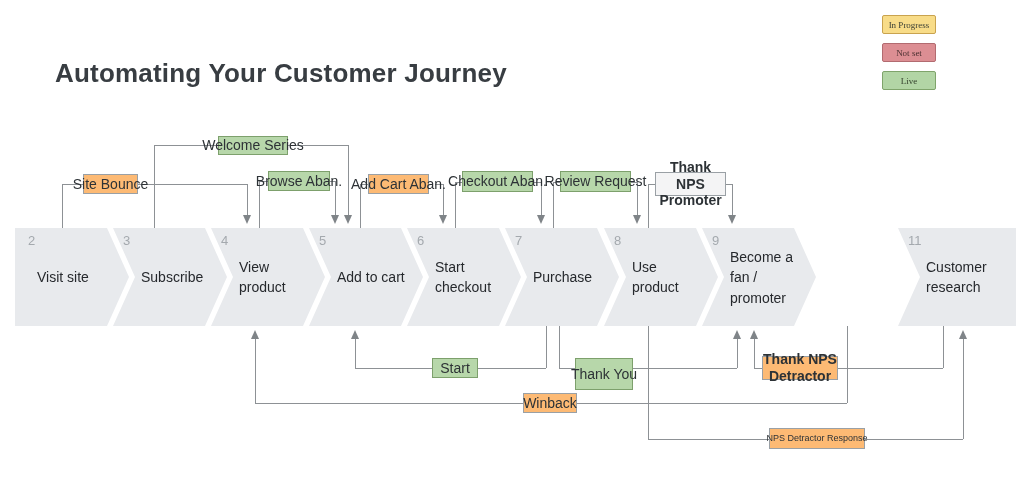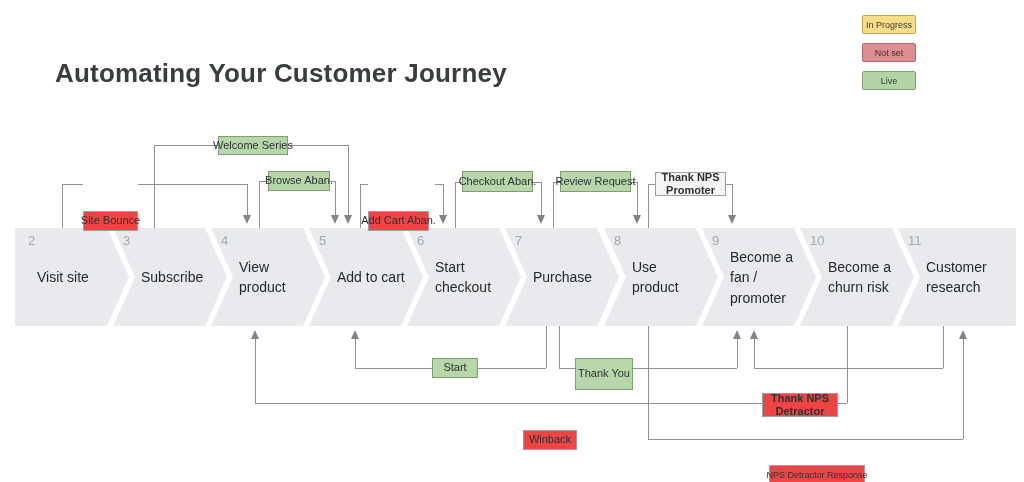--- a/index.html
+++ b/index.html
@@ -1,21 +1,21 @@
 <!DOCTYPE html>
 <html><head>
 <meta charset="utf-8">
 <style>
   html,body{margin:0;padding:0;background:#ffffff;}
   .canvas{position:relative;width:1024px;height:482px;background:#ffffff;overflow:hidden;
           font-family:"Liberation Sans", sans-serif;}
   .title{position:absolute;left:55px;top:58px;margin:0;font-size:26px;font-weight:bold;
          color:#383d42;letter-spacing:.2px;}
   
-  .legend{position:absolute;left:862px;top:15px;width:54px;}
+  .legend{position:absolute;left:882px;top:15px;width:54px;font-family:Liberation Serif, serif;}
   .legend-box{width:54px;height:19px;margin-bottom:9px;border-radius:2px;border:1px solid;
               display:flex;align-items:center;justify-content:center;font-size:9px;color:#3a3e34;
               box-sizing:border-box;}
   .lg-yellow{background:#f8dc88;border-color:#c9a34f;}
   .lg-red{background:#dc8e93;border-color:#b26b70;color:#4a2f30;}
   .lg-green{background:#b2d5a5;border-color:#7fa46b;color:#33402c;}
   
   .band{position:absolute;left:0;top:228px;width:1024px;height:98px;}
   .chev{position:absolute;top:0;height:98px;background:#e8eaed;}
   .chev .num{position:absolute;left:10px;top:5px;font-size:13px;color:#a4a9ae;}
@@ -28,25 +28,25 @@
   .c9{left:898px;width:118px;clip-path:polygon(0 0,118px 0,118px 98px,0 98px,22px 49px);}
   .c9 .stage-label{width:74px;}
   
   .hl{position:absolute;height:1px;background:#8d9195;}
   .vl{position:absolute;width:1px;background:#8d9195;}
   .ar-dn{position:absolute;width:0;height:0;border-left:4.5px solid transparent;
          border-right:4.5px solid transparent;border-top:9px solid #7f8488;}
   .ar-up{position:absolute;width:0;height:0;border-left:4.5px solid transparent;
          border-right:4.5px solid transparent;border-bottom:9px solid #7f8488;}
   .lbl{position:absolute;box-sizing:border-box;display:flex;align-items:center;justify-content:center;
-       font-size:11px;color:#2d3236;text-align:center;line-height:1.2;border:1px solid;z-index:2;
+       font-size:14px;color:#2d3236;text-align:center;line-height:1.2;border:1px solid;z-index:2;
        white-space:nowrap;}
   .lbl.wrap{white-space:normal;font-weight:bold;}
   .lbl.green{background:#b7d7aa;border-color:#7da06c;}
-  .lbl.gray{background:#ef4444;border-color:#9aa0a5;margin-top:37px;}
+  .lbl.gray{background:#fdba74;border-color:#9aa0a5;}
   .lbl.light{background:#f4f4f5;border-color:#9aa0a5;}
 </style>
 </head>
 <body>
 
 <div class="canvas">
 
   <h1 class="title">Automating Your Customer Journey</h1>
 
   <div class="legend">
@@ -80,24 +80,20 @@
       <span class="num">7</span>
       <span class="stage-label">Purchase</span>
     </div>
     <div class="chev cm" style="left:604px">
       <span class="num">8</span>
       <span class="stage-label">Use product</span>
     </div>
     <div class="chev cm" style="left:702px">
       <span class="num">9</span>
       <span class="stage-label">Become a fan / promoter</span>
-    </div>
-    <div class="chev cm" style="left:800px">
-      <span class="num">10</span>
-      <span class="stage-label">Become a churn risk</span>
     </div>
     <div class="chev c9">
       <span class="num">11</span>
       <span class="stage-label">Customer research</span>
     </div>
   </div>
 
   <div>
     <i class="vl" style="left:62px;top:184px;height:44px"></i>
     <i class="hl" style="left:62px;top:184px;width:21px"></i>

